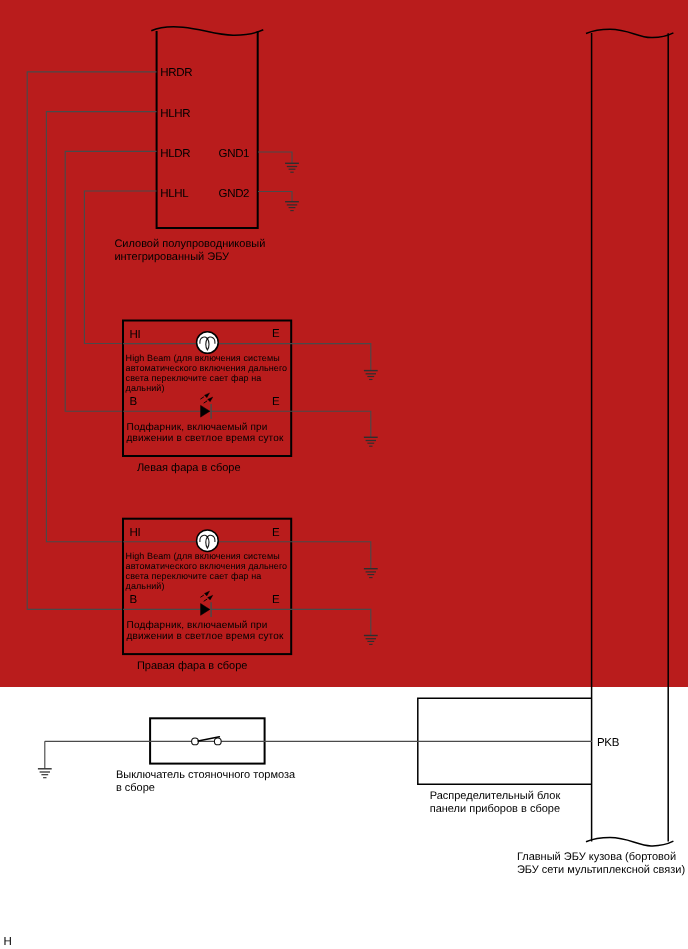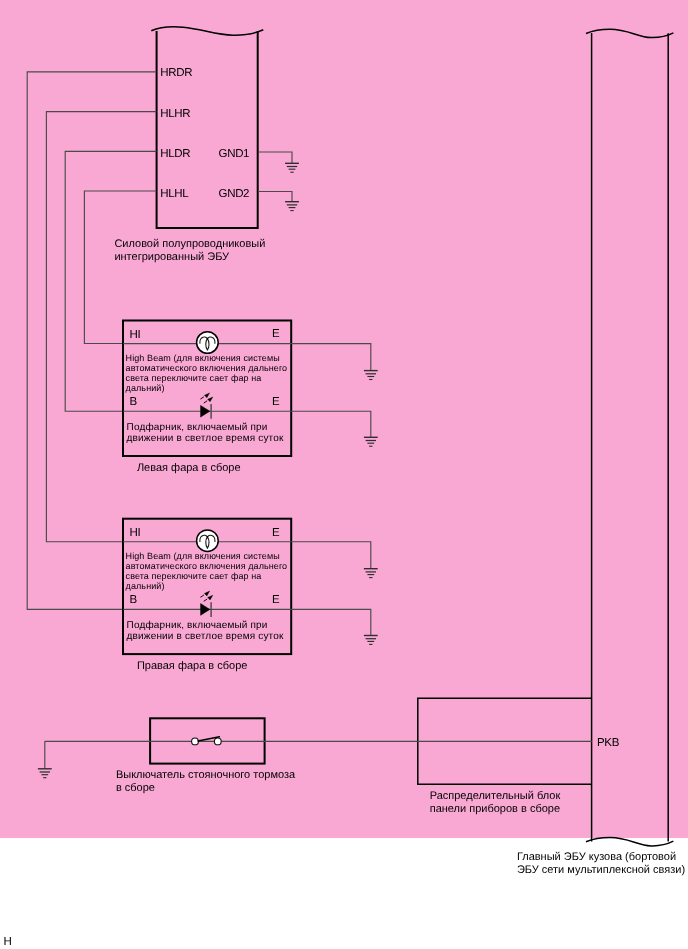--- a/index.html
+++ b/index.html
@@ -1,20 +1,20 @@
 <!DOCTYPE html>
 <html><head>
 <meta charset="utf-8">
 <title>Wiring Diagram</title>
 <style>
   html,body{margin:0;padding:0;background:#ffffff;}
   body{width:688px;height:949px;overflow:hidden;
        font-family:"Liberation Sans",sans-serif;
        -webkit-font-smoothing:antialiased;text-rendering:geometricPrecision;}
-  #sheet{position:relative;width:688px;height:838px;background:#f9a8d4;}
+  #sheet{position:relative;width:688px;height:687px;background:#b91c1c;}
   svg{display:block;}
   .wire{stroke:#4a4a4a;stroke-width:1.15;fill:none;}
   .boxline{stroke:#000;stroke-width:2;fill:none;}
   .thinbox{stroke:#000;stroke-width:1.5;fill:none;}
   .gnd{stroke:#2e2e2e;fill:none;stroke-linecap:butt;}
   text{font-family:"Liberation Sans",sans-serif;fill:#000;}
   .t-term{font-size:11.5px;letter-spacing:-0.35px;}
   .t-cap{font-size:11px;}
   .t-desc{font-size:9px;letter-spacing:0.09px;}
   .t-desc2{font-size:10px;letter-spacing:0.16px;}

